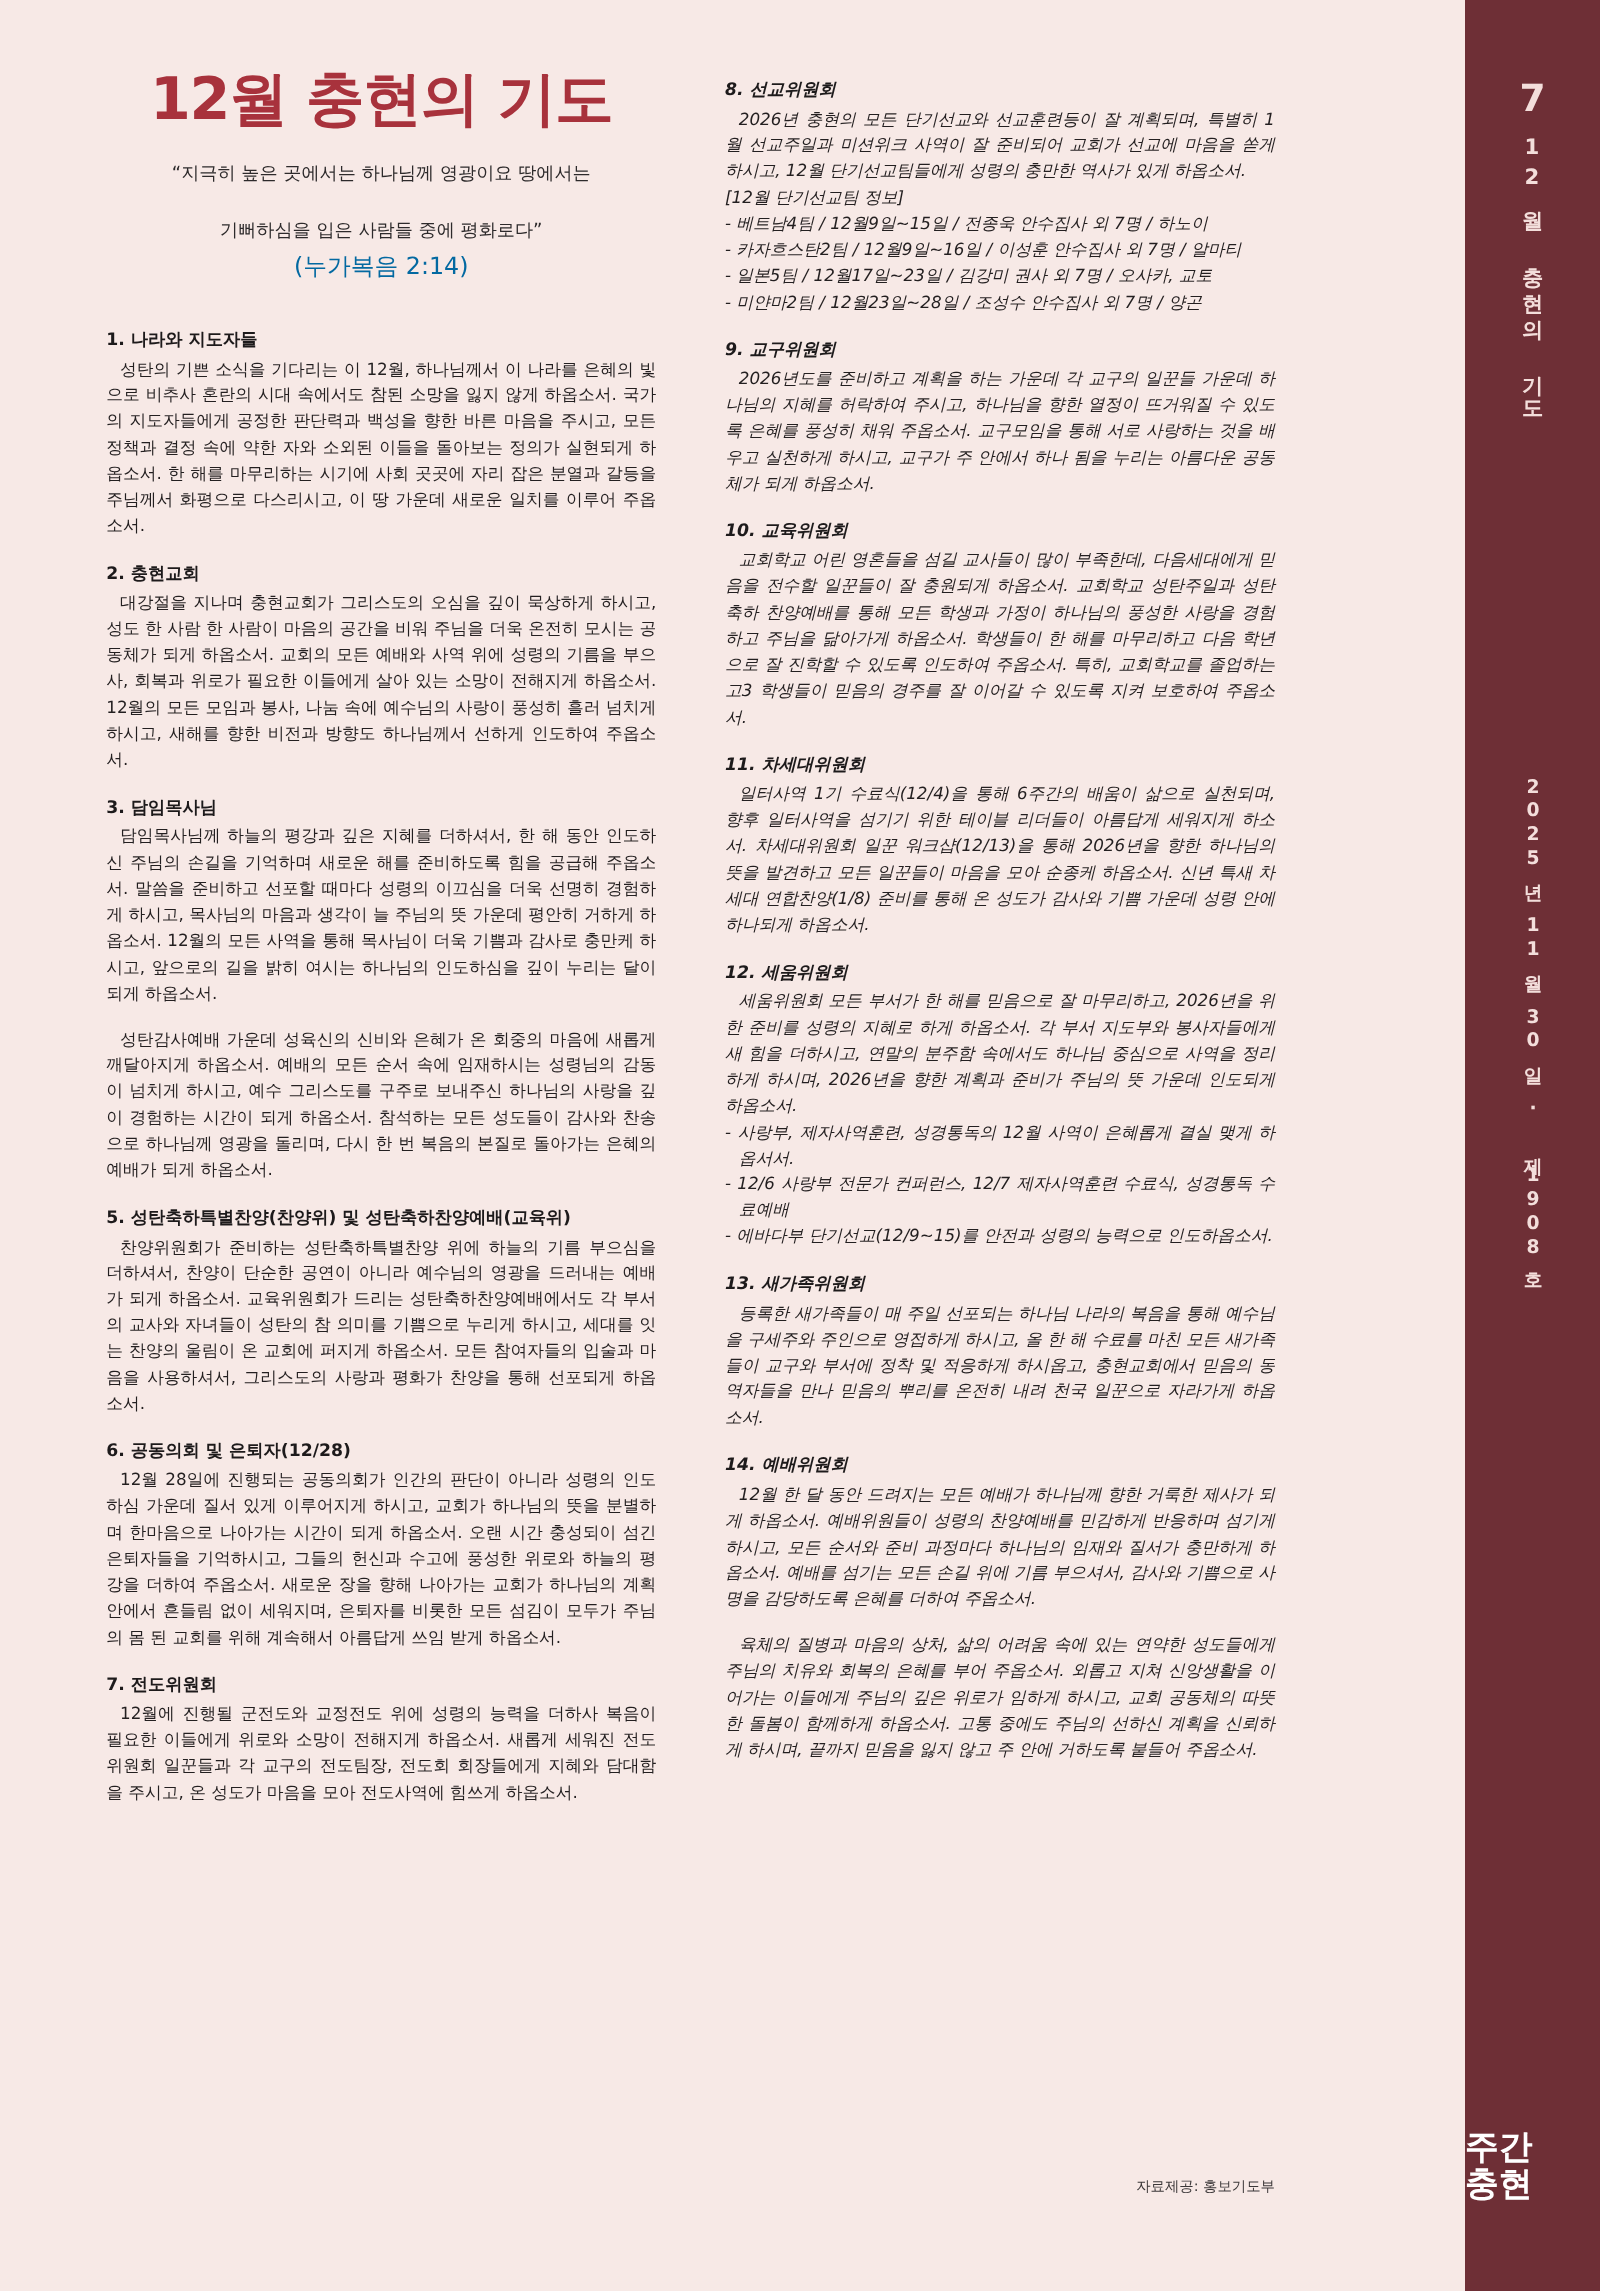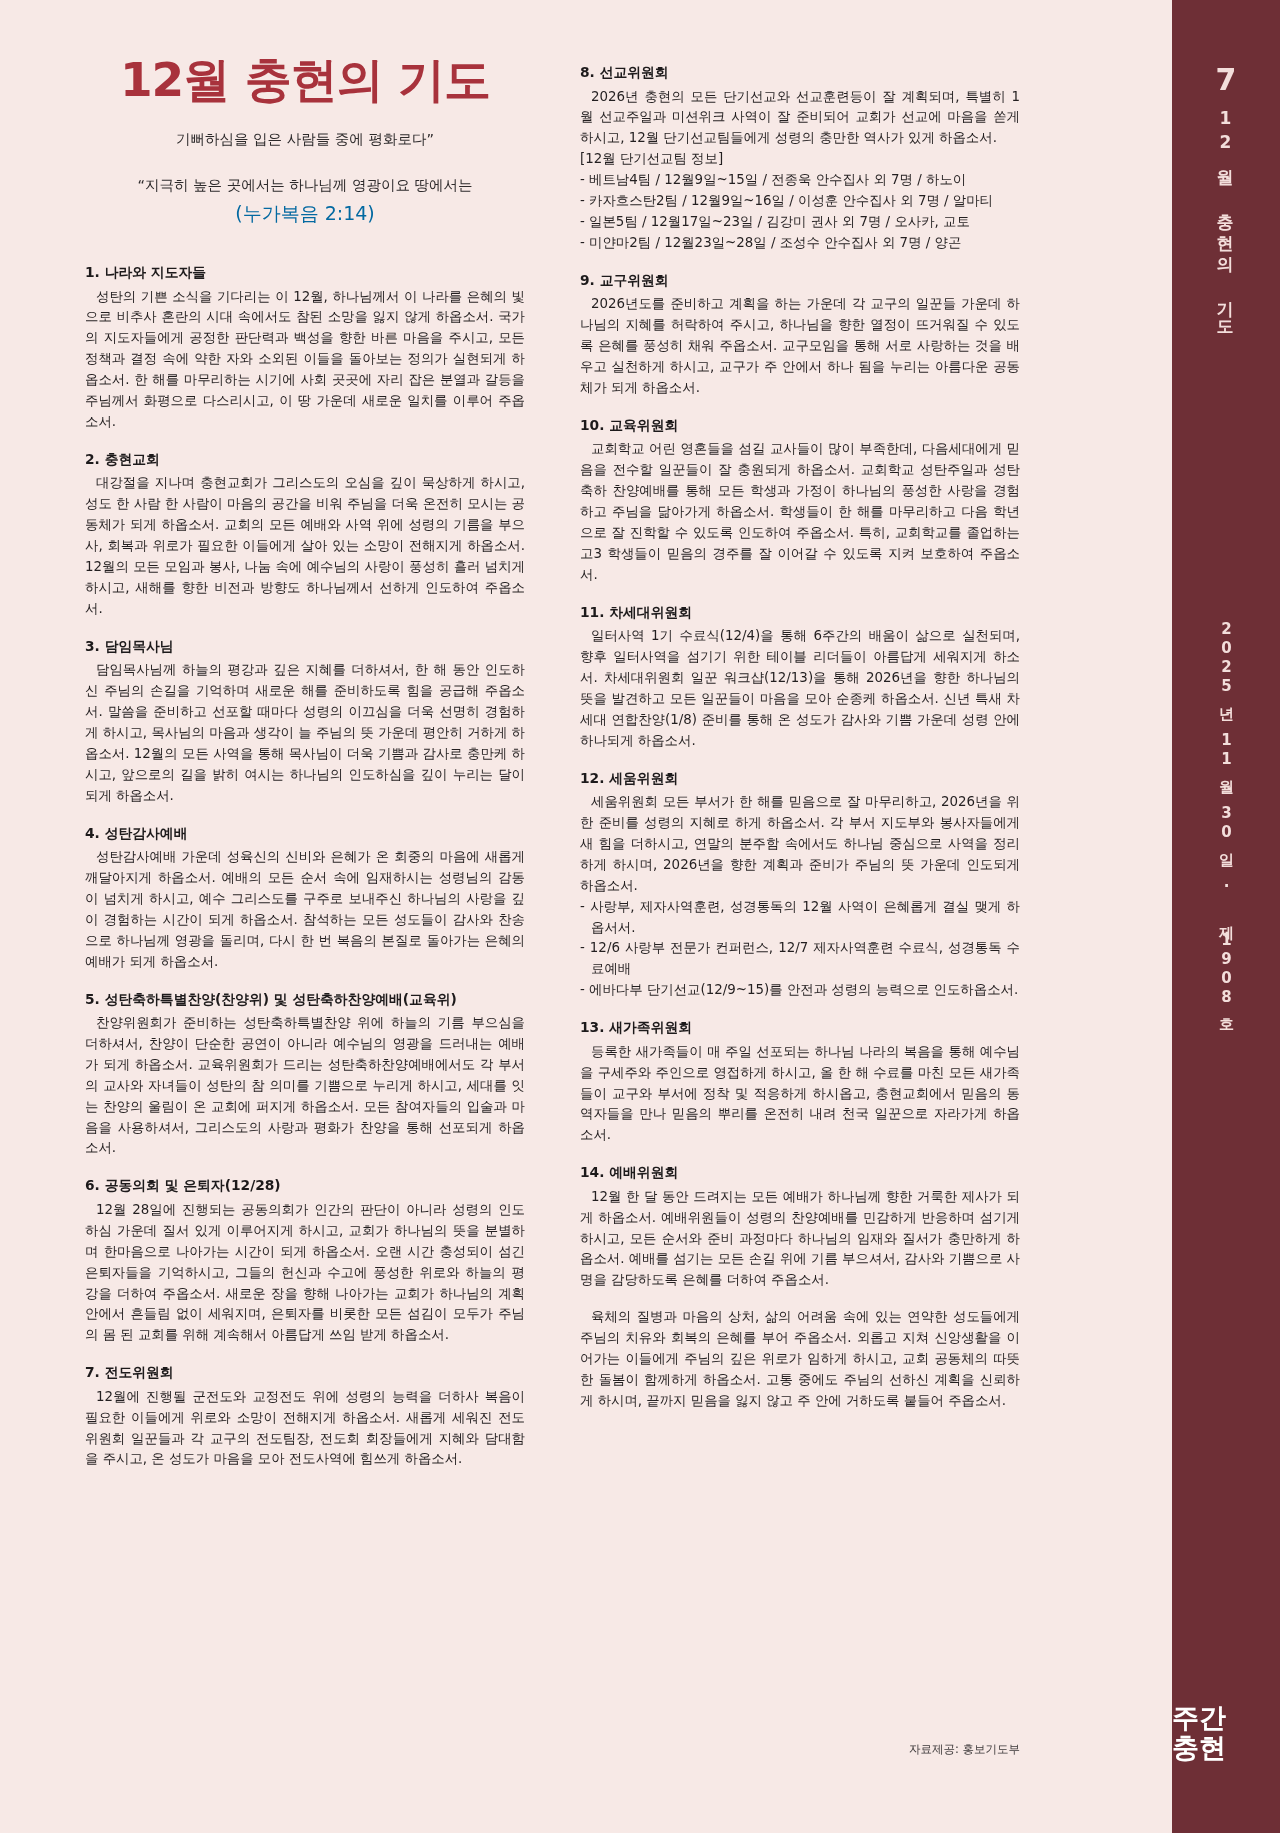--- a/index.html
+++ b/index.html
@@ -110,21 +110,21 @@
     color: #0369a1;
   }
   .col {
     position: absolute;
     width: 440px;
     font-size: 13.4px;
     line-height: 1.56;
     text-align: justify;
   }
   .col-left { left: 85px; top: 262px; }
-  .col-right { left: 580px; top: 62px; }
+  .col-right { left: 580px; top: 62px; font-style: italic; }
   .sec { margin-bottom: 16px; }
   .sec h3 {
     font-size: 13.8px;
     font-weight: bold;
     margin: 0 0 3px 0;
     color: #1d1a1b;
   }
   .sec p {
     margin: 0;
     text-indent: 11px;
@@ -152,22 +152,22 @@
 </style>
 </head>
 <body>
 
 <div class="page">
 
   <div class="content">
 
     <div class="masthead">
       <div class="title">12월 충현의 기도</div>
+      <div class="verse">“지극히 높은 곳에서는 하나님께 영광이요 땅에서는</div>
       <div class="verse">기뻐하심을 입은 사람들 중에 평화로다”</div>
-      <div class="verse">“지극히 높은 곳에서는 하나님께 영광이요 땅에서는</div>
       <div class="ref">(누가복음 2:14)</div>
     </div>
 
     <div class="col col-left">
 
       <div class="sec">
         <h3>1. 나라와 지도자들</h3>
         <p>성탄의 기쁜 소식을 기다리는 이 12월, 하나님께서 이 나라를 은혜의 빛으로 비추사 혼란의 시대 속에서도 참된 소망을 잃지 않게 하옵소서. 국가의 지도자들에게 공정한 판단력과 백성을 향한 바른 마음을 주시고, 모든 정책과 결정 속에 약한 자와 소외된 이들을 돌아보는 정의가 실현되게 하옵소서. 한 해를 마무리하는 시기에 사회 곳곳에 자리 잡은 분열과 갈등을 주님께서 화평으로 다스리시고, 이 땅 가운데 새로운 일치를 이루어 주옵소서.</p>
       </div>
 
@@ -175,21 +175,20 @@
         <h3>2. 충현교회</h3>
         <p>대강절을 지나며 충현교회가 그리스도의 오심을 깊이 묵상하게 하시고, 성도 한 사람 한 사람이 마음의 공간을 비워 주님을 더욱 온전히 모시는 공동체가 되게 하옵소서. 교회의 모든 예배와 사역 위에 성령의 기름을 부으사, 회복과 위로가 필요한 이들에게 살아 있는 소망이 전해지게 하옵소서. 12월의 모든 모임과 봉사, 나눔 속에 예수님의 사랑이 풍성히 흘러 넘치게 하시고, 새해를 향한 비전과 방향도 하나님께서 선하게 인도하여 주옵소서.</p>
       </div>
 
       <div class="sec">
         <h3>3. 담임목사님</h3>
         <p>담임목사님께 하늘의 평강과 깊은 지혜를 더하셔서, 한 해 동안 인도하신 주님의 손길을 기억하며 새로운 해를 준비하도록 힘을 공급해 주옵소서. 말씀을 준비하고 선포할 때마다 성령의 이끄심을 더욱 선명히 경험하게 하시고, 목사님의 마음과 생각이 늘 주님의 뜻 가운데 평안히 거하게 하옵소서. 12월의 모든 사역을 통해 목사님이 더욱 기쁨과 감사로 충만케 하시고, 앞으로의 길을 밝히 여시는 하나님의 인도하심을 깊이 누리는 달이 되게 하옵소서.</p>
       </div>
 
       <div class="sec">
-        <h3>4. 성탄감사예배</h3>
         <p>성탄감사예배 가운데 성육신의 신비와 은혜가 온 회중의 마음에 새롭게 깨달아지게 하옵소서. 예배의 모든 순서 속에 임재하시는 성령님의 감동이 넘치게 하시고, 예수 그리스도를 구주로 보내주신 하나님의 사랑을 깊이 경험하는 시간이 되게 하옵소서. 참석하는 모든 성도들이 감사와 찬송으로 하나님께 영광을 돌리며, 다시 한 번 복음의 본질로 돌아가는 은혜의 예배가 되게 하옵소서.</p>
       </div>
 
       <div class="sec">
         <h3>5. 성탄축하특별찬양(찬양위) 및 성탄축하찬양예배(교육위)</h3>
         <p>찬양위원회가 준비하는 성탄축하특별찬양 위에 하늘의 기름 부으심을 더하셔서, 찬양이 단순한 공연이 아니라 예수님의 영광을 드러내는 예배가 되게 하옵소서. 교육위원회가 드리는 성탄축하찬양예배에서도 각 부서의 교사와 자녀들이 성탄의 참 의미를 기쁨으로 누리게 하시고, 세대를 잇는 찬양의 울림이 온 교회에 퍼지게 하옵소서. 모든 참여자들의 입술과 마음을 사용하셔서, 그리스도의 사랑과 평화가 찬양을 통해 선포되게 하옵소서.</p>
       </div>
 
       <div class="sec">
         <h3>6. 공동의회 및 은퇴자(12/28)</h3>

